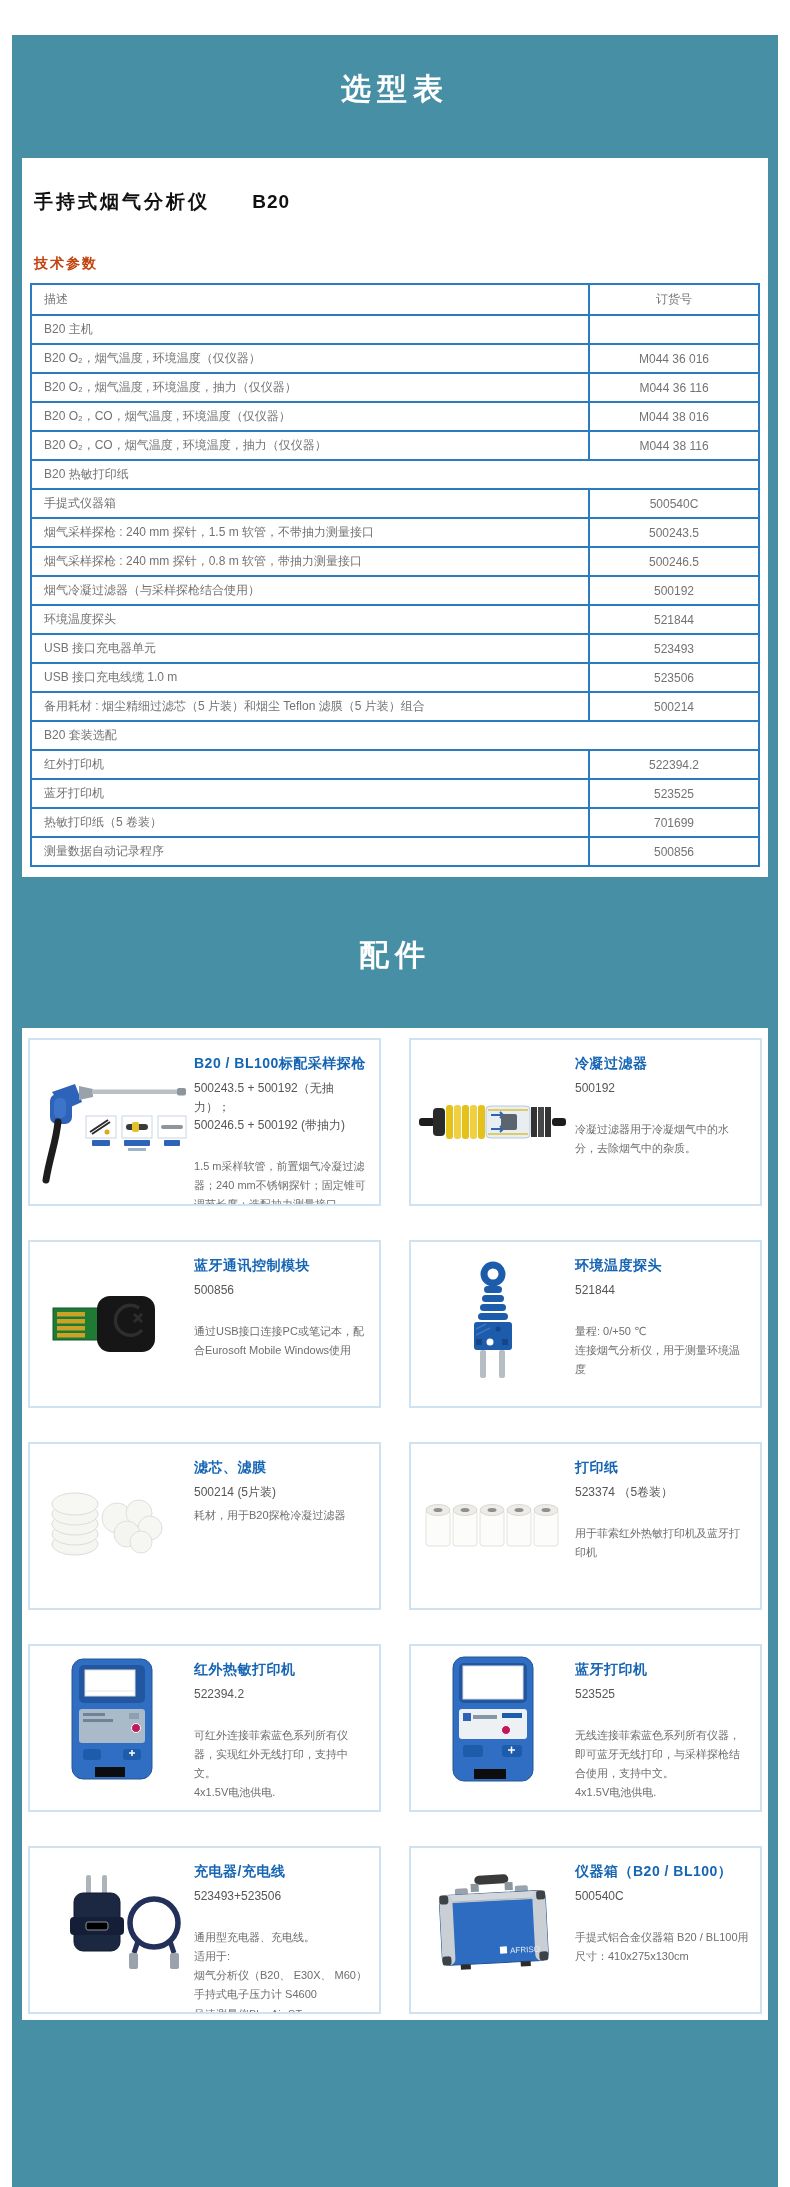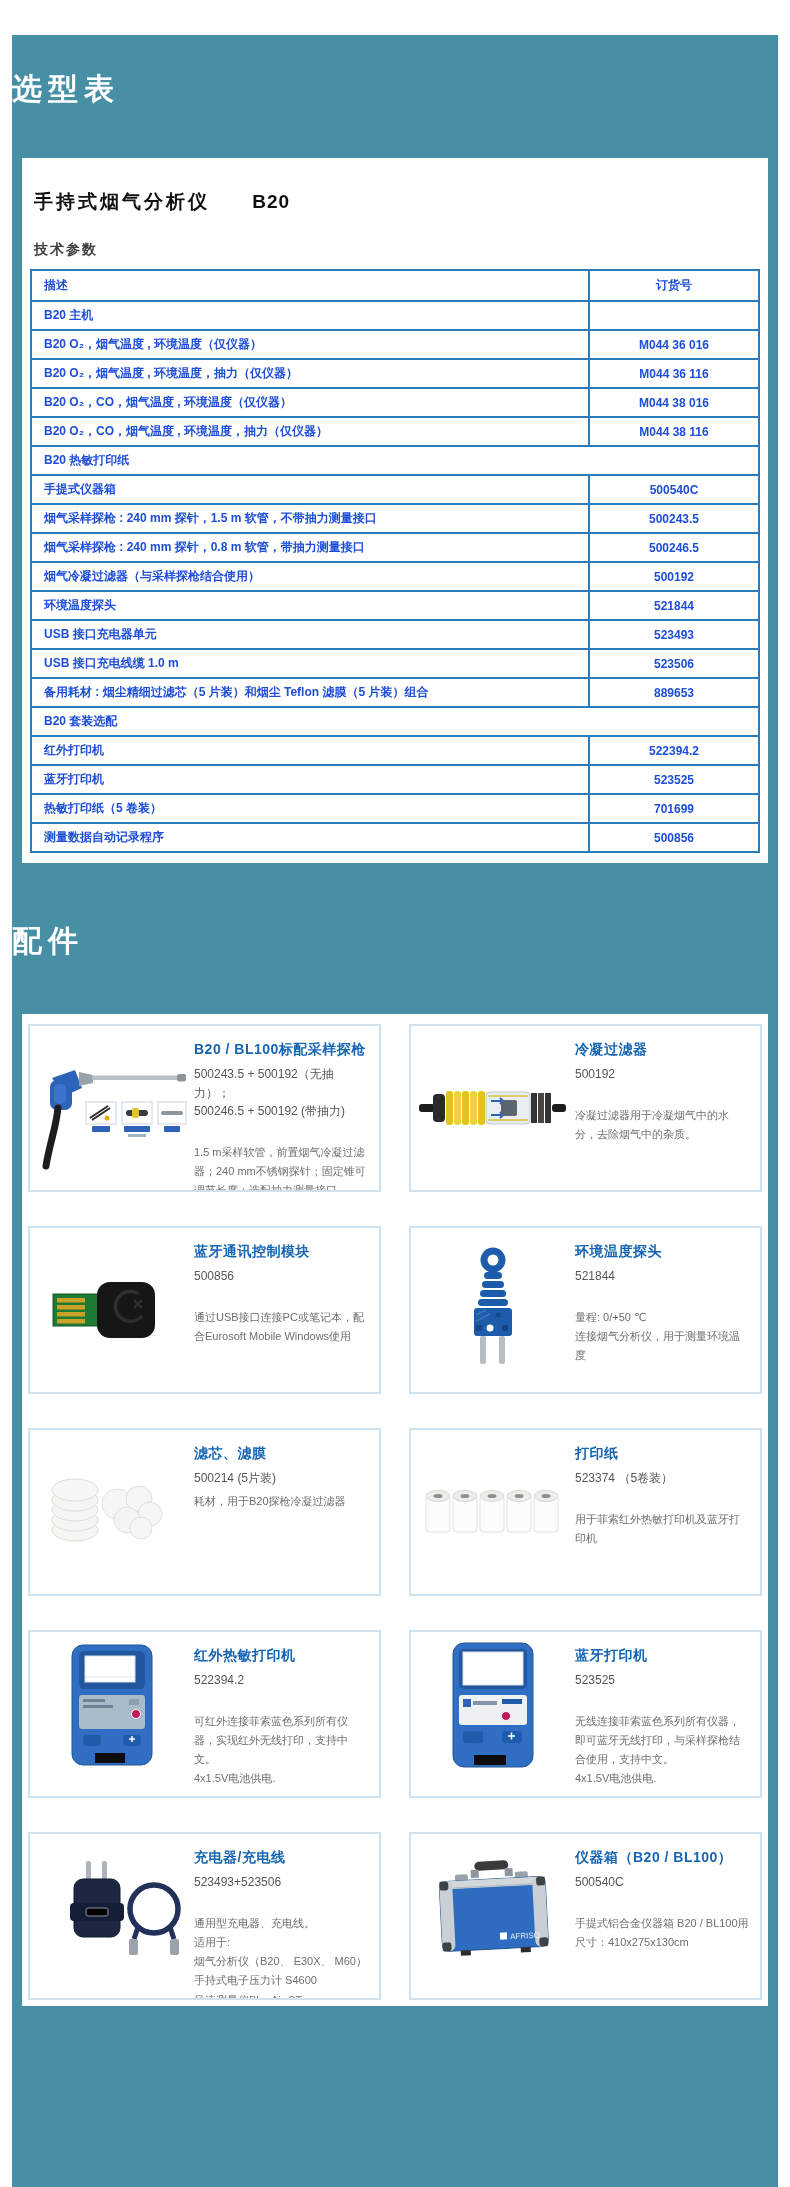--- a/index.html
+++ b/index.html
@@ -1,26 +1,26 @@
 <!DOCTYPE html>
 <html><head>
 <meta charset="utf-8">
 <style>
   html,body{margin:0;padding:0;background:#ffffff;}
   body{width:790px;font-family:"Liberation Sans","DejaVu Sans",sans-serif;-webkit-font-smoothing:antialiased;}
   .panel{background:#478fa4;margin:35px 12px 38px;padding-bottom:202px;}
-  .panel-title{color:#ffffff;font-size:30px;font-weight:700;text-align:left;letter-spacing:6px;padding:34px 0 48px;}
+  .panel-title{color:#ffffff;font-size:30px;font-weight:700;text-align:center;letter-spacing:6px;padding:34px 0 48px;}
   .panel-title.accessories{padding:58px 0 52px;}
   .content-block{margin:0 10px;background:#ffffff;}
   .table-block{padding:31px 8px 10px;}
   .product-heading{font-size:19px;font-weight:700;color:#111;letter-spacing:3px;padding-left:4px;}
   .product-heading .model{letter-spacing:1px;margin-left:34px;}
-  .tech-label{margin-top:26px;font-size:14px;font-weight:700;color:#404040;letter-spacing:2px;padding-left:4px;}
+  .tech-label{margin-top:40px;font-size:14px;font-weight:700;color:#c2410c;letter-spacing:2px;padding-left:4px;}
   table.sel-table{width:100%;border-collapse:collapse;margin-top:10px;table-layout:fixed;}
-  table.sel-table th,table.sel-table td{border:2px solid #2b7cbe;font-size:12px;color:#1d4ed8;font-weight:700;}
+  table.sel-table th,table.sel-table td{border:2px solid #2b7cbe;font-size:12px;color:#737373;font-weight:400;}
   th.c-desc,td.c-desc{text-align:left;padding:6px 6px 6px 12px;}
   td.c-desc{padding:5px 6px 5px 12px;}
   th.c-order,td.c-order{width:160px;text-align:center;padding:5px 4px;}
   
   .cards-block{padding:10px 6px 6px;display:grid;grid-template-columns:1fr 1fr;gap:34px 28px;}
   .card{box-sizing:border-box;height:168px;background:#fff;border:2px solid #cfe2f2;display:flex;overflow:hidden;}
   .card-img{flex:0 0 164px;display:flex;align-items:center;justify-content:center;}
   .card-text{flex:1;padding:15px 10px 0 0;}
   .card-title{color:#1565b4;font-size:14px;font-weight:700;letter-spacing:.5px;}
   .card-code{margin-top:6px;font-size:12px;color:#565656;line-height:1.55;white-space:pre-line;}
@@ -94,21 +94,21 @@
           <tr>
             <td class="c-desc">USB 接口充电器单元</td>
             <td class="c-order">523493</td>
           </tr>
           <tr>
             <td class="c-desc">USB 接口充电线缆 1.0 m</td>
             <td class="c-order">523506</td>
           </tr>
           <tr>
             <td class="c-desc">备用耗材 : 烟尘精细过滤芯（5 片装）和烟尘 Teflon 滤膜（5 片装）组合</td>
-            <td class="c-order">889653</td>
+            <td class="c-order">500214</td>
           </tr>
           <tr>
             <td class="c-desc" colspan="2">B20 套装选配</td>
           </tr>
           <tr>
             <td class="c-desc">红外打印机</td>
             <td class="c-order">522394.2</td>
           </tr>
           <tr>
             <td class="c-desc">蓝牙打印机</td>

